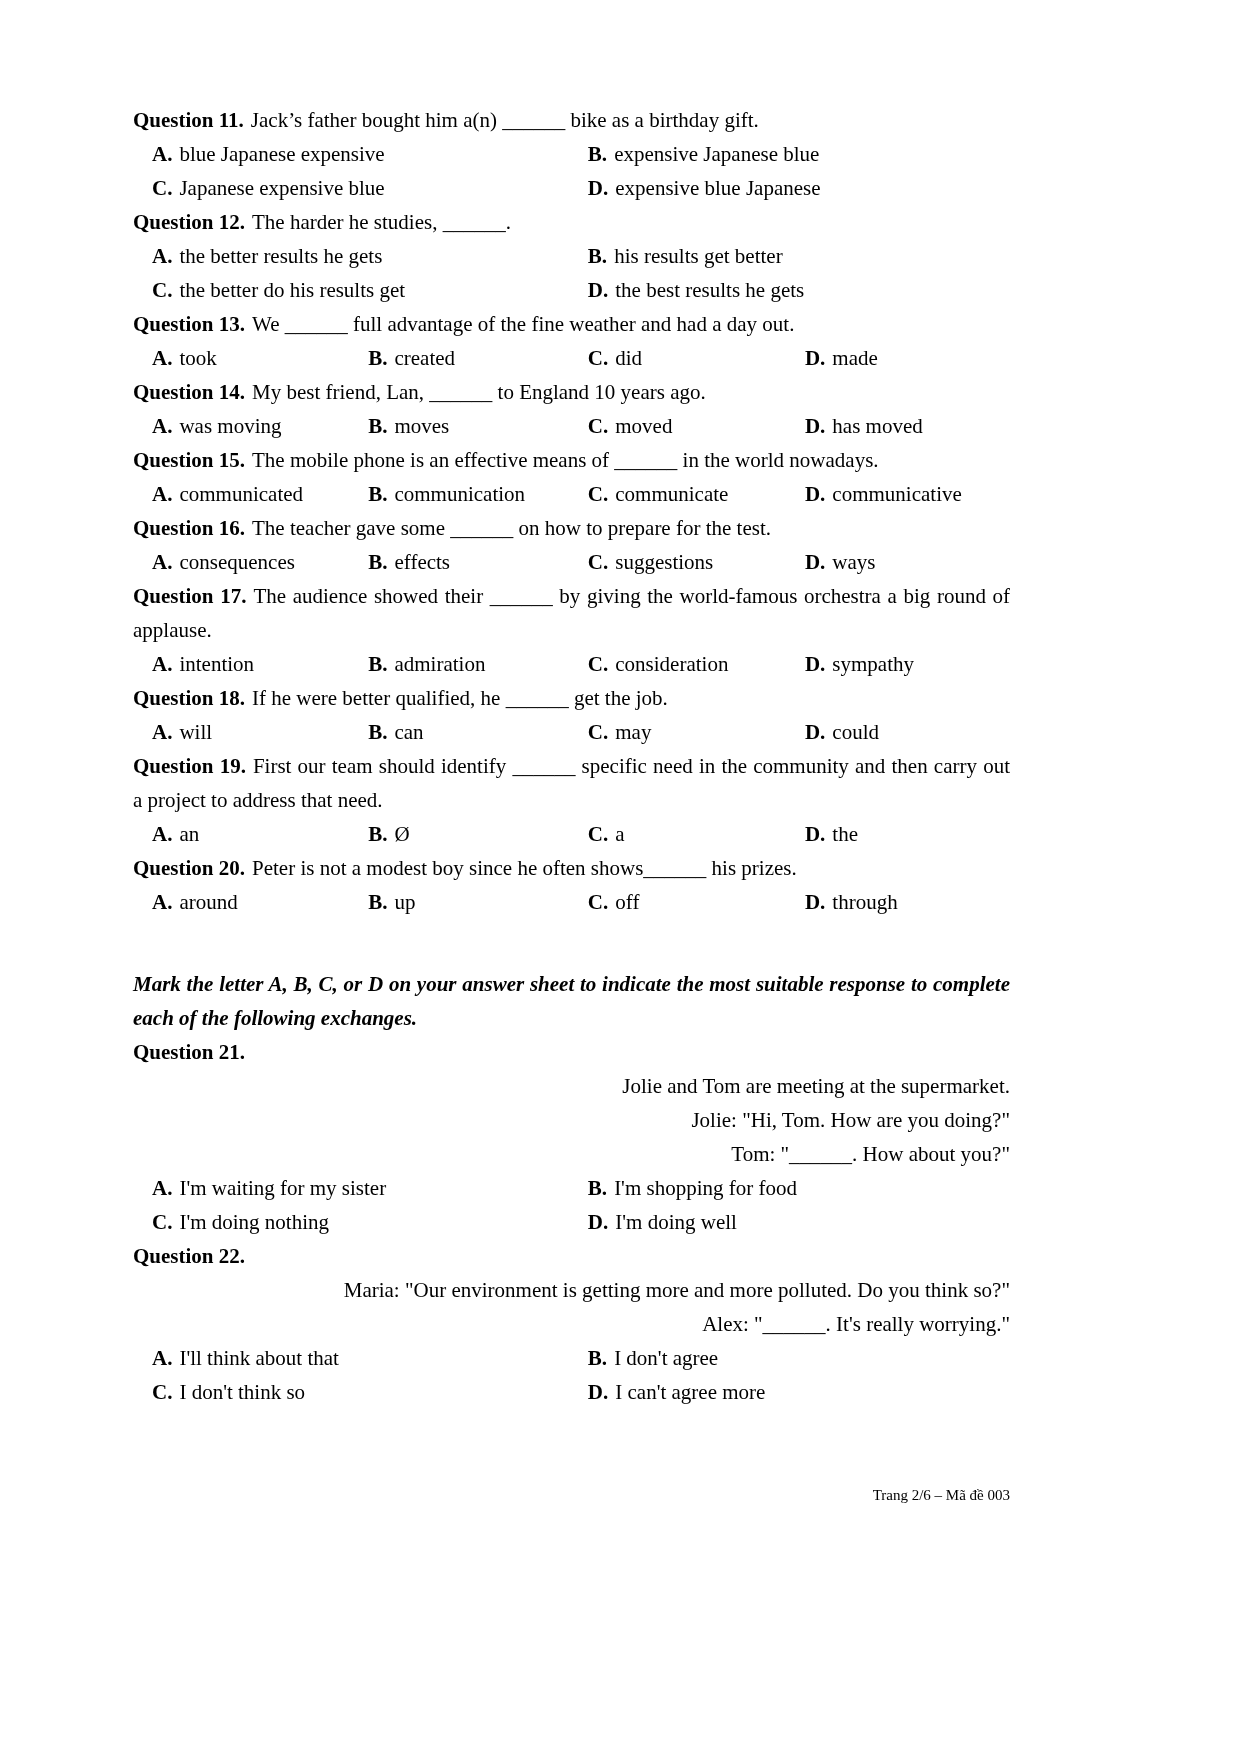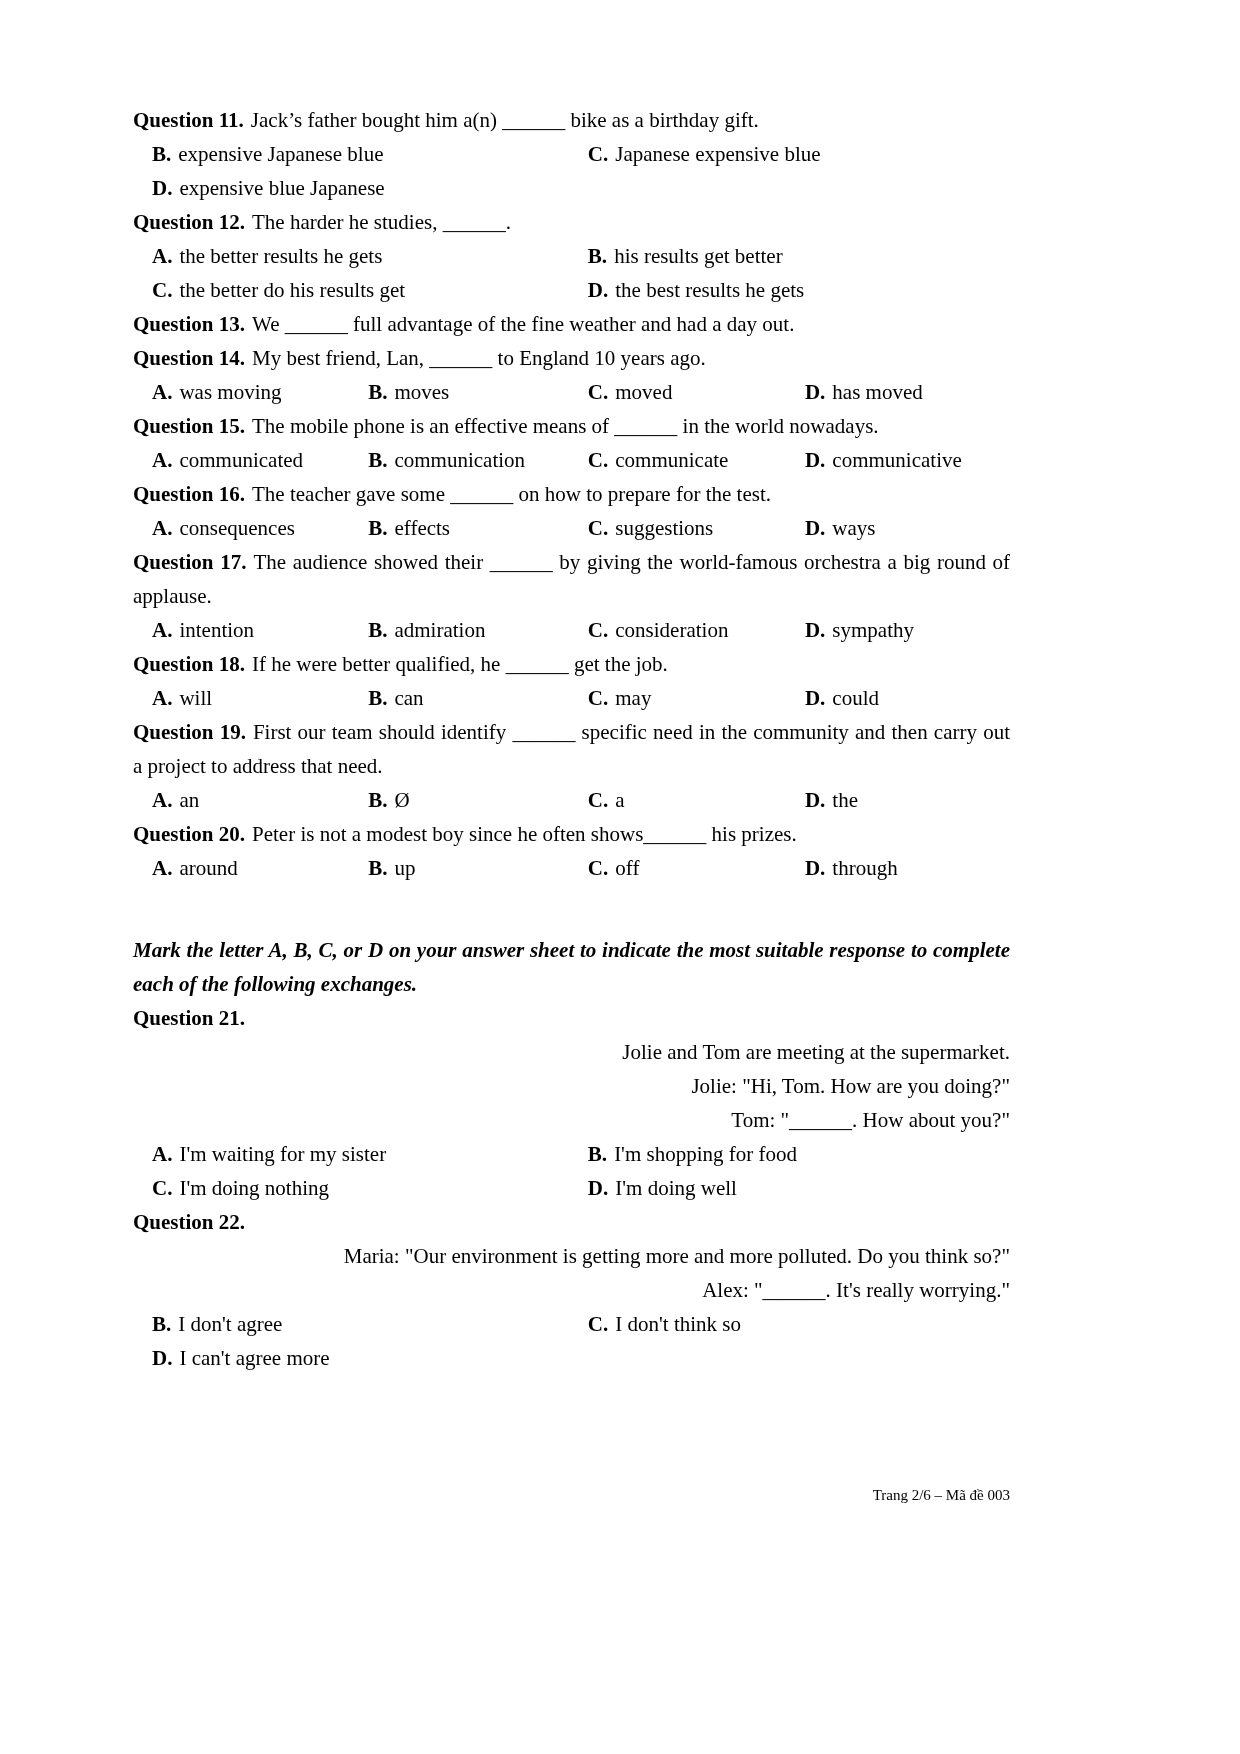--- a/index.html
+++ b/index.html
@@ -31,38 +31,45 @@
   }
 </style>
 </head>
 <body>
 
 <div class="page">
 
   <section class="question">
     <p class="stem"><b class="qlabel">Question 11.</b><span>Jack’s father bought him a(n) ______ bike as a birthday gift.</span></p>
     <div class="opts cols-2">
+      <p class="opt"><b>A.</b><span>blue Japanese expensive</span></p>
       <p class="opt"><b>B.</b><span>expensive Japanese blue</span></p>
       <p class="opt"><b>C.</b><span>Japanese expensive blue</span></p>
       <p class="opt"><b>D.</b><span>expensive blue Japanese</span></p>
     </div>
   </section>
 
   <section class="question">
     <p class="stem"><b class="qlabel">Question 12.</b><span>The harder he studies, ______.</span></p>
     <div class="opts cols-2">
       <p class="opt"><b>A.</b><span>the better results he gets</span></p>
       <p class="opt"><b>B.</b><span>his results get better</span></p>
       <p class="opt"><b>C.</b><span>the better do his results get</span></p>
       <p class="opt"><b>D.</b><span>the best results he gets</span></p>
     </div>
   </section>
 
   <section class="question">
     <p class="stem"><b class="qlabel">Question 13.</b><span>We ______ full advantage of the fine weather and had a day out.</span></p>
+    <div class="opts cols-4">
+      <p class="opt"><b>A.</b><span>took</span></p>
+      <p class="opt"><b>B.</b><span>created</span></p>
+      <p class="opt"><b>C.</b><span>did</span></p>
+      <p class="opt"><b>D.</b><span>made</span></p>
+    </div>
   </section>
 
   <section class="question">
     <p class="stem"><b class="qlabel">Question 14.</b><span>My best friend, Lan, ______ to England 10 years ago.</span></p>
     <div class="opts cols-4">
       <p class="opt"><b>A.</b><span>was moving</span></p>
       <p class="opt"><b>B.</b><span>moves</span></p>
       <p class="opt"><b>C.</b><span>moved</span></p>
       <p class="opt"><b>D.</b><span>has moved</span></p>
     </div>
@@ -141,20 +148,21 @@
       <p class="opt"><b>C.</b><span>I'm doing nothing</span></p>
       <p class="opt"><b>D.</b><span>I'm doing well</span></p>
     </div>
   </section>
 
   <section class="question">
     <p class="stem"><b class="qlabel">Question 22.</b></p>
     <p class="ctx">Maria: "Our environment is getting more and more polluted. Do you think so?"</p>
     <p class="ctx">Alex: "______. It's really worrying."</p>
     <div class="opts cols-2">
+      <p class="opt"><b>A.</b><span>I'll think about that</span></p>
       <p class="opt"><b>B.</b><span>I don't agree</span></p>
       <p class="opt"><b>C.</b><span>I don't think so</span></p>
       <p class="opt"><b>D.</b><span>I can't agree more</span></p>
     </div>
   </section>
 
   <div class="footer">Trang 2/6 – Mã đề 003</div>
 
 </div>
 

